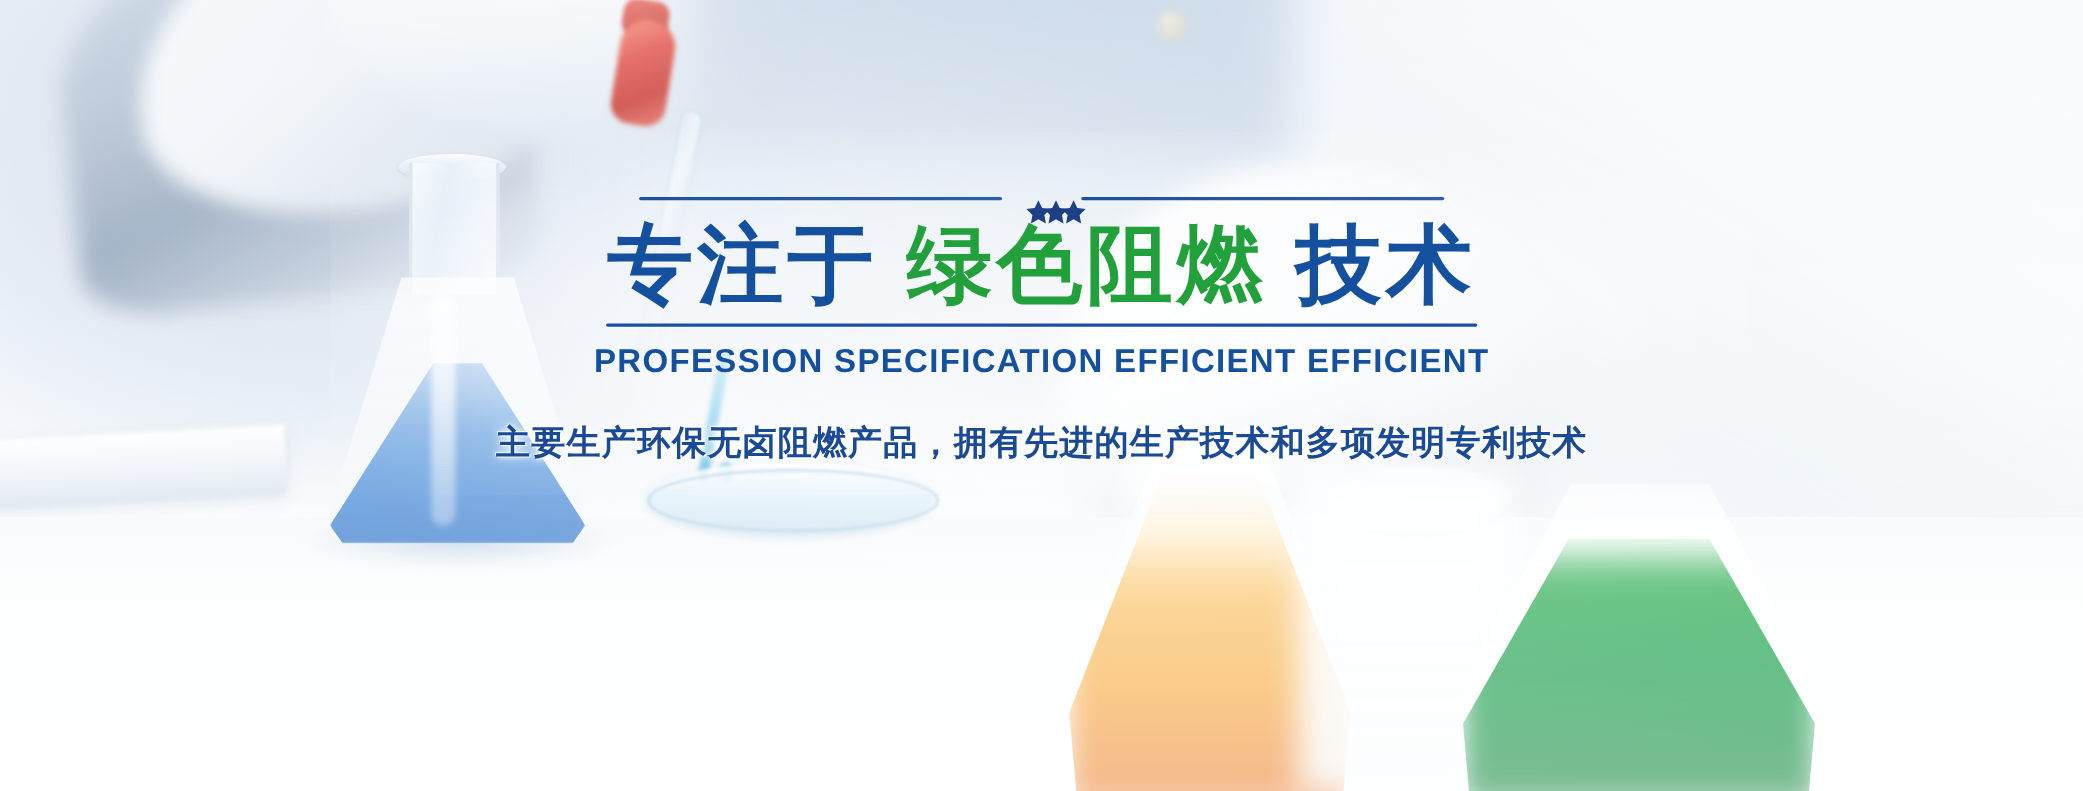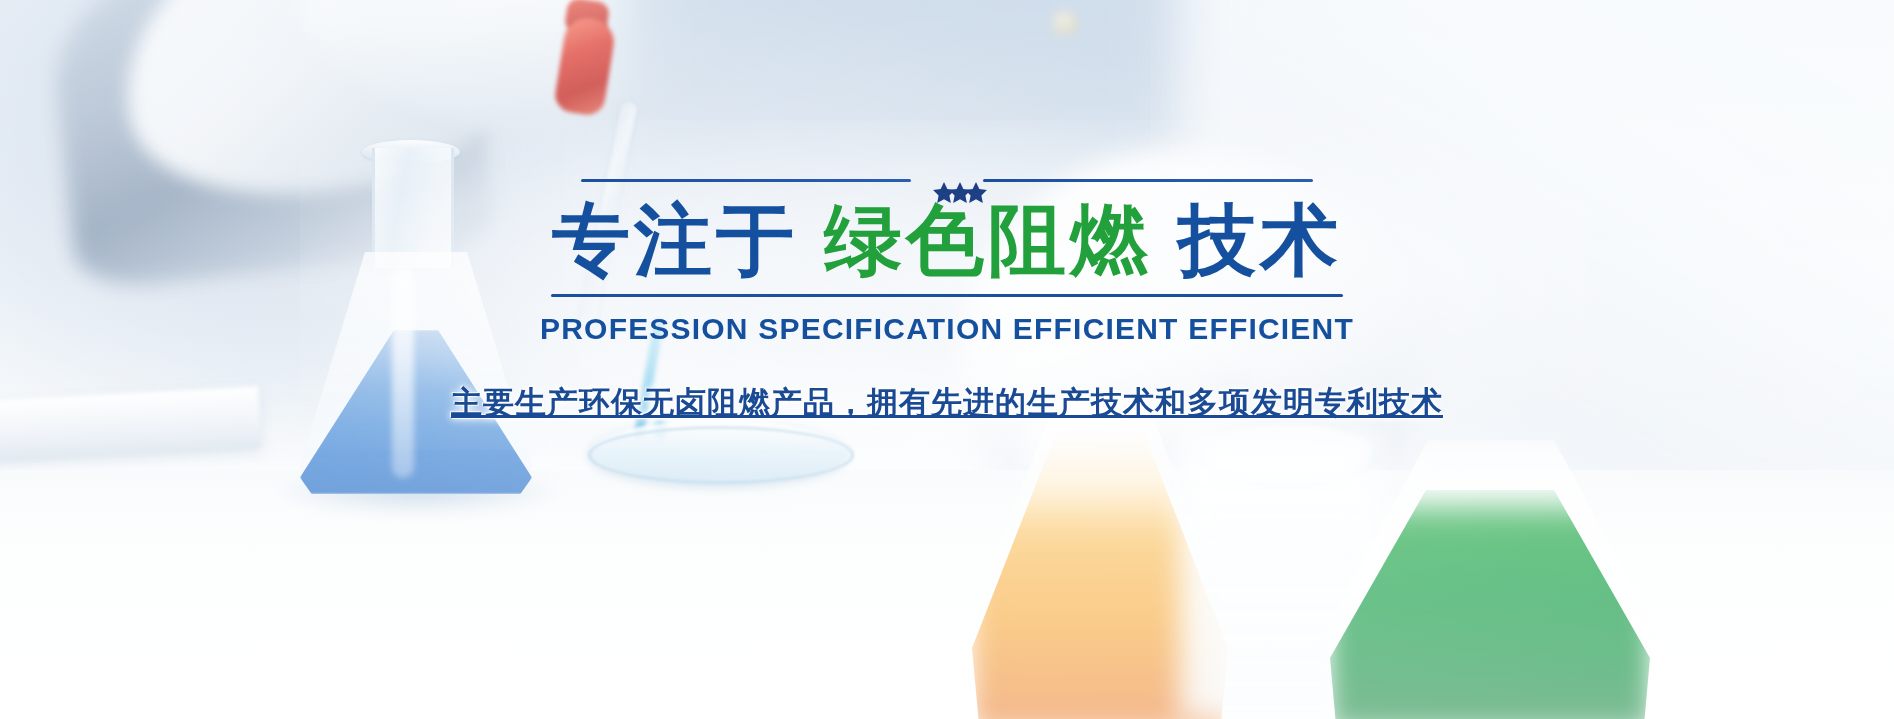--- a/index.html
+++ b/index.html
@@ -398,21 +398,20 @@
     font-size: 31px;
     font-weight: 700;
     letter-spacing: 1px;
     color: #1a4a94;
     white-space: nowrap;
     text-shadow:
       0 0 6px rgba(255,255,255,0.95),
       0 0 12px rgba(255,255,255,0.9),
       1px 1px 0 rgba(255,255,255,0.8),
       -1px -1px 0 rgba(255,255,255,0.8);
-    text-decoration: underline;
   }
 </style>
 </head>
 <body>
 
 <div class="banner">
 
   <div class="bg-layer">
     <div class="bg-base"></div>
     <div class="bg-coat-left"></div>

